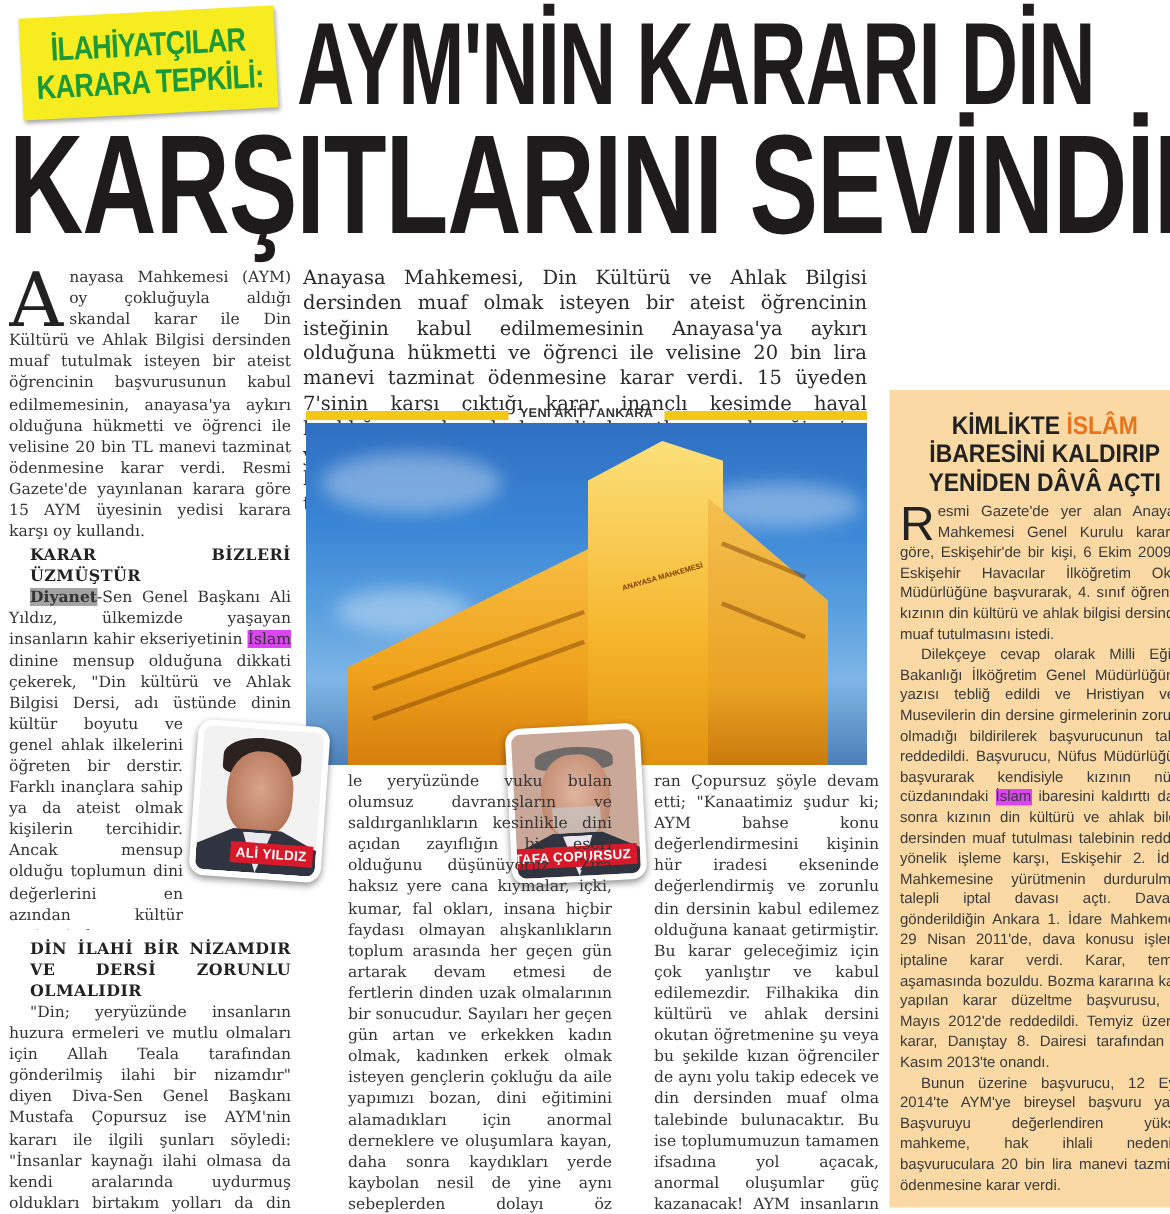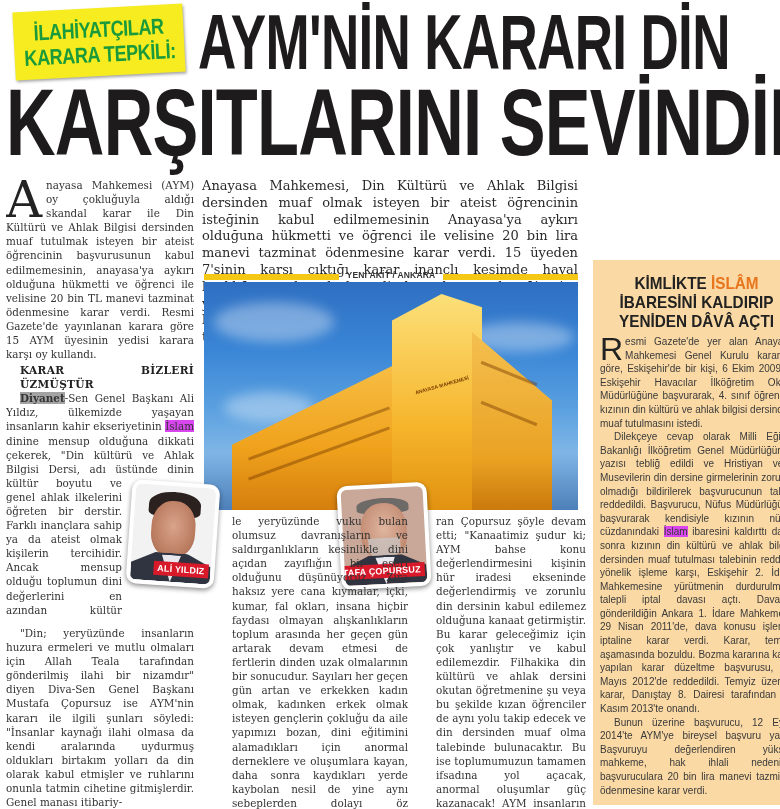--- a/index.html
+++ b/index.html
@@ -75,20 +75,21 @@
 
   <div class="col" style="left: 6px; top: 178px; width: 188px; height: 442px; overflow: hidden;">
     <p class="noindent"><span class="dropcap">A</span><span>nayasa Mahkemesi (AYM) oy çokluğuyla aldığı skandal karar ile Din Kültürü ve Ahlak Bilgisi dersinden muaf tutulmak isteyen bir ateist öğrencinin başvurusunun kabul edilmemesinin, anayasa'ya aykırı olduğuna hükmetti ve öğrenci ile velisine 20 bin TL manevi tazminat ödenmesine karar verdi. Resmi Gazete'de yayınlanan karara göre 15 AYM üyesinin yedisi karara karşı oy kullandı.</span></p>
     <h4>KARAR BİZLERİ ÜZMÜŞTÜR</h4>
     <div style="float: right; clear: right; width: 0px; height: 92px;"></div>
       <div style="float: right; width: 72px; height: 140px; shape-outside: margin-box; clear: right;"></div>
       <p><span class="hl-green">Diyanet</span><span>-Sen Genel Başkanı Ali Yıldız, ülkemizde yaşayan insanların kahir ekseriyetinin </span><span class="hl-cyan">İslam</span><span id="c1p3b"> dinine mensup olduğuna dikkati çekerek, "Din kültürü ve Ahlak Bilgisi Dersi, adı üstünde dinin kültür boyutu ve genel ahlak ilkelerini öğreten bir derstir. Farklı inançlara sahip ya da ateist olmak kişilerin tercihidir. Ancak mensup olduğu toplumun dini değerlerini en azından kültür seviyesinde öğrenmek ve genel ahlak anlayışını bilmek o kişiye günlük hayatında da kolaylık sağlayacak bilgilerdir. AYM'nin kararı maalesef bizleri üzmüştür. İnsanın inanmadığı bir dinin gereklerini yerine getirmesi tabi ki gerekmez. Ancak bulunduğu toplumun değerlerini, inancını, kültürünü öğrenmesi gerekir" dedi.</span></p>
   </div>
 
   <div class="col" style="left:6px; top:626px; width:188px;">
+    <h4 style="margin-top:0">DİN İLAHİ BİR NİZAMDIR VE DERSİ ZORUNLU OLMALIDIR</h4>
     <p>"Din; yeryüzünde insanların huzura ermeleri ve mutlu olmaları için Allah Teala tarafından gönderilmiş ilahi bir nizamdır" diyen Diva-Sen Genel Başkanı Mustafa Çopursuz ise AYM'nin kararı ile ilgili şunları söyledi: "İnsanlar kaynağı ilahi olmasa da kendi aralarında uydurmuş oldukları birtakım yolları da din olarak kabul etmişler ve ruhlarını onunla tatmin cihetine gitmişlerdir. Genel manası itibariy-</p>
   </div>
 
   <div class="lead">Anayasa Mahkemesi, Din Kültürü ve Ahlak Bilgisi dersinden muaf olmak isteyen bir ateist öğrencinin isteğinin kabul edilmemesinin Anayasa'ya aykırı olduğuna hükmetti ve öğrenci ile velisine 20 bin lira manevi tazminat ödenmesine karar verdi. 15 üyeden 7'sinin karşı çıktığı karar inançlı kesimde hayal kırıklığına neden olurken, din karşıtlarının ekmeğine ise yağ sürdü. Azgın azınlığı din derslerinin tümüyle kaldırılması yolunda cesaretlendiren karar, ilahiyatçılar tarafından da tepkiyle karşılandı.</div>
 
   <div class="byline">
     <div class="bar"></div>
     <div class="txt">YENİ AKİT / ANKARA</div>
     <div class="bar"></div>
   </div>

